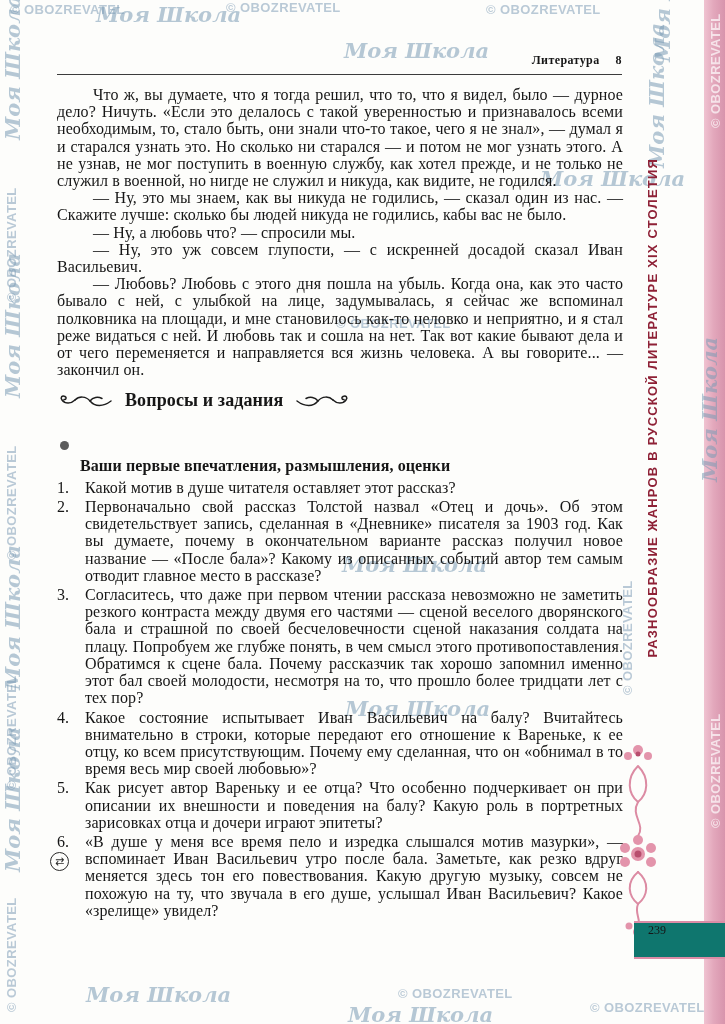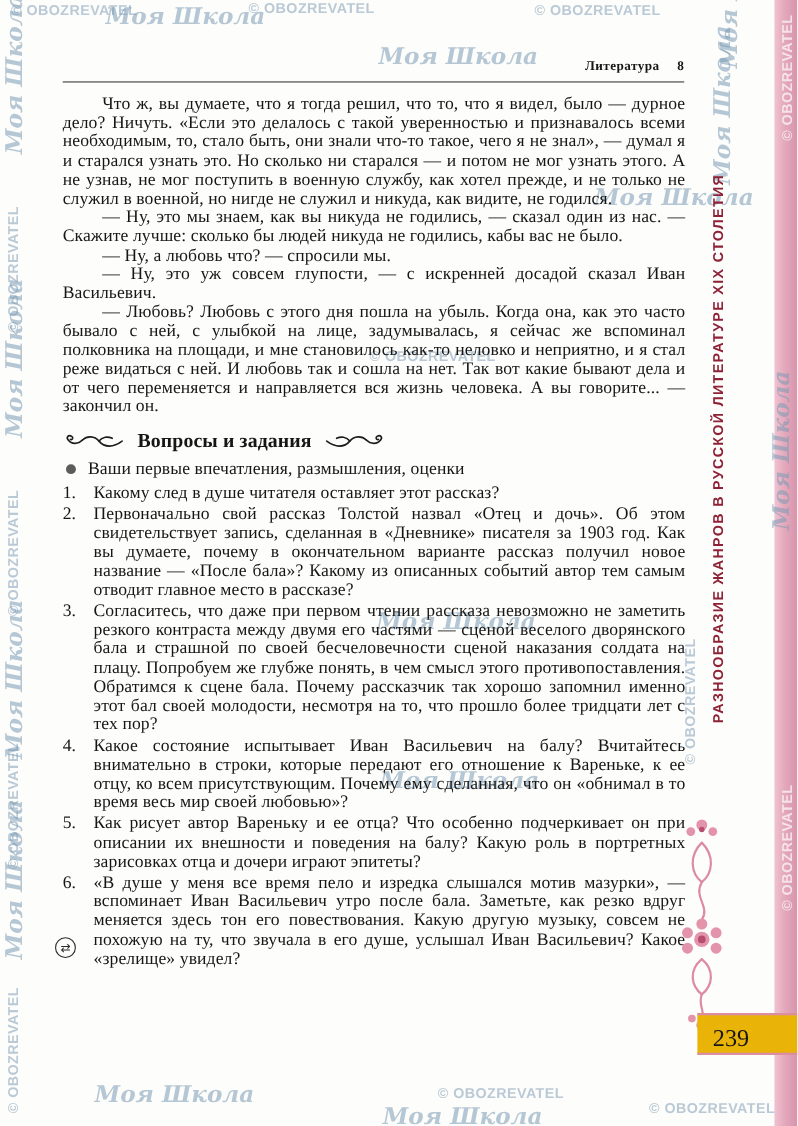--- a/index.html
+++ b/index.html
@@ -51,21 +51,21 @@
   .q-heading {
     display:flex; align-items:center; gap:12px;
     margin:14px 0 8px;
   }
   .q-heading-title { font-weight:bold; font-size:18px; }
   .flourish { flex:none; }
   .flip { transform:scaleX(-1); }
 
   .subsec { display:flex; align-items:center; gap:11px; margin:7px 0 5px; }
   .bullet { width:9px; height:9px; border-radius:50%; background:#5c5c5c; flex:none; margin-left:3px; }
-  .subsec-title { font-weight:normal; font-size:16px; }
+  .subsec-title { font-weight:bold; font-size:16px;margin-top:39px; }
 
   .q-item { display:flex; margin-bottom:2px; }
   .q-num { width:28px; flex:none; }
   .q-text { flex:1; text-align:justify; }
 
   
   .sidebar-vert {
     position:absolute; left:645px; top:158px; z-index:4;
     writing-mode:vertical-rl; transform:rotate(180deg);
     font-family:"Liberation Sans", sans-serif; font-weight:bold;
@@ -79,23 +79,23 @@
   .pair-icon {
     position:absolute; left:50px; top:852px; width:19px; height:19px;
     border:1.7px solid #2a2a2a; border-radius:50%;
     display:flex; align-items:center; justify-content:center;
     font-family:"DejaVu Sans", sans-serif; font-size:11px; color:#2a2a2a; z-index:5;
   }
 
   
   .pagenum-box {
     position:absolute; left:634px; top:921px; width:91px; height:38px;
-    background:#eab308; border-top:2.5px solid #db8ca6; border-bottom:2.5px solid #db8ca6;
-    display:flex; align-items:flex-end; padding-left:14px;
-    font-size:22px; z-index:5;
+    background:#0f766e; border-top:2.5px solid #db8ca6; border-bottom:2.5px solid #db8ca6;
+    display:flex; align-items:flex-start; padding-left:14px;
+    font-size:12px; z-index:5;
   }
 </style>
 </head>
 <body>
 
 <div class="page">
 
   <div class="edge-band"></div>
 
   <div>
@@ -166,21 +166,21 @@
       </svg>
     </div>
 
     <div class="subsec">
       <span class="bullet"></span>
       <span class="subsec-title">Ваши первые впечатления, размышления, оценки</span>
     </div>
 
     <div class="q-item">
       <div class="q-num">1.</div>
-      <div class="q-text">Какому след в душе читателя оставляет этот рассказ?</div>
+      <div class="q-text">Какой мотив в душе читателя оставляет этот рассказ?</div>
     </div>
     <div class="q-item">
       <div class="q-num">2.</div>
       <div class="q-text">Первоначально свой рассказ Толстой назвал «Отец и дочь». Об этом свидетельствует запись, сделанная в «Дневнике» писателя за 1903 год. Как вы думаете, почему в окончательном варианте рассказ получил новое название — «После бала»? Какому из описанных событий автор тем самым отводит главное место в рассказе?</div>
     </div>
     <div class="q-item">
       <div class="q-num">3.</div>
       <div class="q-text">Согласитесь, что даже при первом чтении рассказа невозможно не заметить резкого контраста между двумя его частями — сценой веселого дворянского бала и страшной по своей бесчеловечности сценой наказания солдата на плацу. Попробуем же глубже понять, в чем смысл этого противопоставления. Обратимся к сцене бала. Почему рассказчик так хорошо запомнил именно этот бал своей молодости, несмотря на то, что прошло более тридцати лет с тех пор?</div>
     </div>
 

